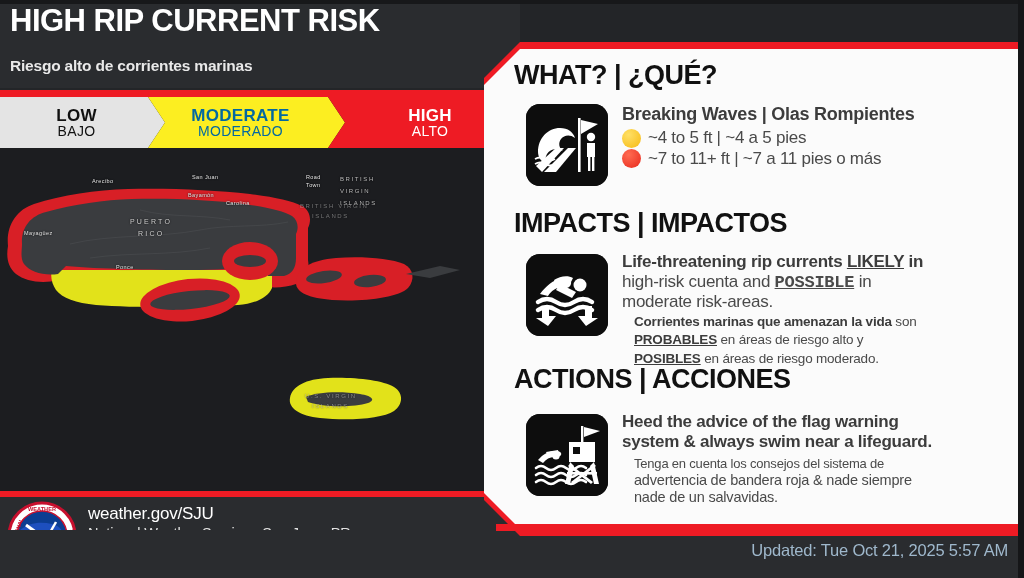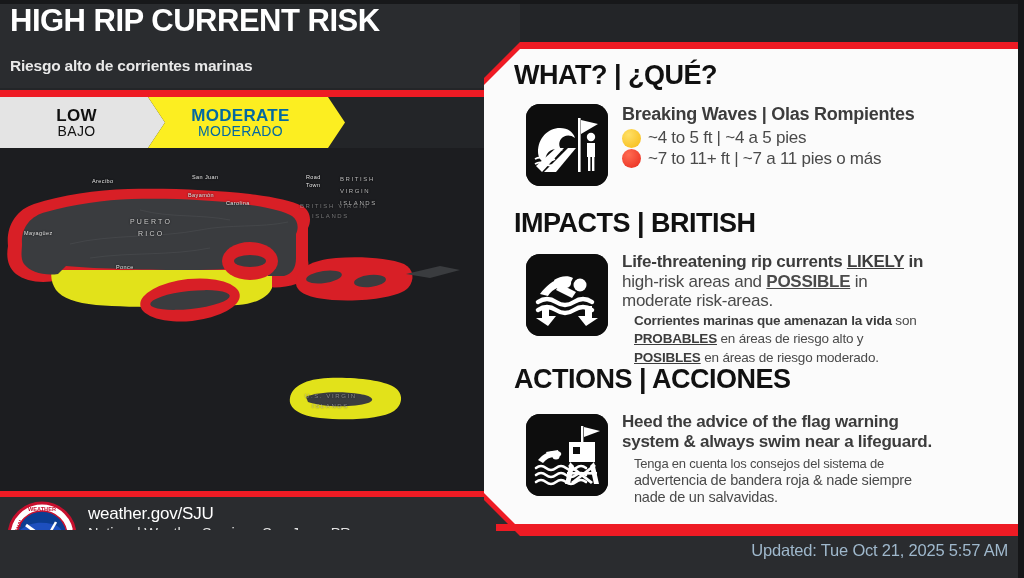--- a/index.html
+++ b/index.html
@@ -114,20 +114,26 @@
     <div class="seg seg-low">
       <div class="lbl">
         <div class="big">LOW</div>
         <div class="small">BAJO</div>
       </div>
     </div>
     <div class="seg seg-mod">
       <div class="lbl">
         <div class="big">MODERATE</div>
         <div class="small">MODERADO</div>
+      </div>
+    </div>
+    <div class="seg seg-high">
+      <div class="lbl">
+        <div class="big">HIGH</div>
+        <div class="small">ALTO</div>
       </div>
     </div>
   </div>
 
   <div class="map">
     <svg width="520" height="343" viewBox="0 0 520 343">
       <rect x="0" y="0" width="520" height="343" fill="#1c1d20"></rect>
 
       <path d="M8 98 C6 78 16 62 34 56 C62 47 96 42 128 41 C170 40 214 42 250 46
                C274 49 292 53 302 58 C310 62 312 72 308 80 L308 112
@@ -267,21 +273,21 @@
       <div style="margin-top:3px; display:flex; align-items:flex-end; gap:7px;">
         <span class="dot" style="background:radial-gradient(circle at 35% 30%, #ffe066, #f6b912);"></span>
         <span class="body-reg">~4 to 5 ft | ~4 a 5 pies</span>
       </div>
       <div style="margin-top:1px; display:flex; align-items:center; gap:7px;">
         <span class="dot" style="background:radial-gradient(circle at 35% 30%, #ff6b52, #e8291c);"></span>
         <span class="body-reg">~7 to 11+ ft | ~7 a 11 pies o más</span>
       </div>
     </div>
 
-    <div class="sec-h" style="left:30px; top:166px;">IMPACTS | BRITISH</div>
+    <div class="sec-h" style="left:30px; top:166px;">IMPACTS | IMPACTOS</div>
 
     <div class="icon-box" style="left:42px; top:212px;">
       <svg width="82" height="82" viewBox="0 0 82 82">
         <rect x="0" y="0" width="82" height="82" rx="14" fill="#0d0d0d"></rect>
         <circle cx="54" cy="31" r="6.5" fill="#ffffff"></circle>
         <path d="M14 40 C20 32 27 26 36 24 C42 23 46 26 45 30 C44 34 40 35 36 34
                  C31 33 26 36 22 42 Z" fill="#ffffff"></path>
         <path d="M28 26 C34 22 42 21 47 24 L44 30 C40 28 34 29 30 32 Z" fill="#ffffff"></path>
         <path d="M34 30 L50 38 L46 44 L30 36 Z" fill="#ffffff"></path>
         <path d="M12 48 q9 -6 18 0 t18 0 t18 0" stroke="#ffffff" stroke-width="4.5" fill="none" stroke-linecap="round"></path>
@@ -289,21 +295,21 @@
         <path d="M16 52 L16 64 L10 64 L22 72 L30 62 L23 62 L23 52 Z" fill="#ffffff"></path>
         <path d="M66 52 L66 64 L72 64 L60 72 L52 62 L59 62 L59 52 Z" fill="#ffffff"></path>
       </svg>
     </div>
 
     <div style="position:absolute; left:138px; top:210px; width:394px;">
       <div class="body-bold">
         <span>Life-threatening rip currents </span><span class="u">LIKELY</span><span> in</span>
       </div>
       <div class="body-reg">
-        <span>high-risk areas and </span><span class="u" style="font-weight:bold;">POSSIBLE</span><span> in</span>
+        <span>high-risk cuenta and </span><span class="u" style="font-weight:bold;font-family:Liberation Mono, monospace;">POSSIBLE</span><span> in</span>
       </div>
       <div class="body-reg">moderate risk-areas.</div>
       <div style="margin-left:12px;">
         <div>
           <span class="body-sm-bold">Corrientes marinas que amenazan la vida</span><span class="body-sm"> son</span>
         </div>
         <div>
           <span class="body-sm-bold u">PROBABLES</span><span class="body-sm"> en áreas de riesgo alto y</span>
         </div>
         <div>

